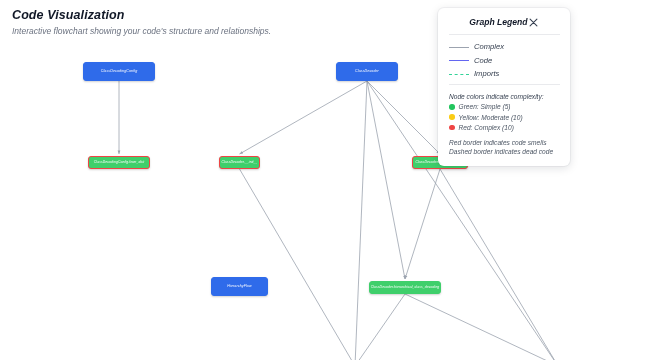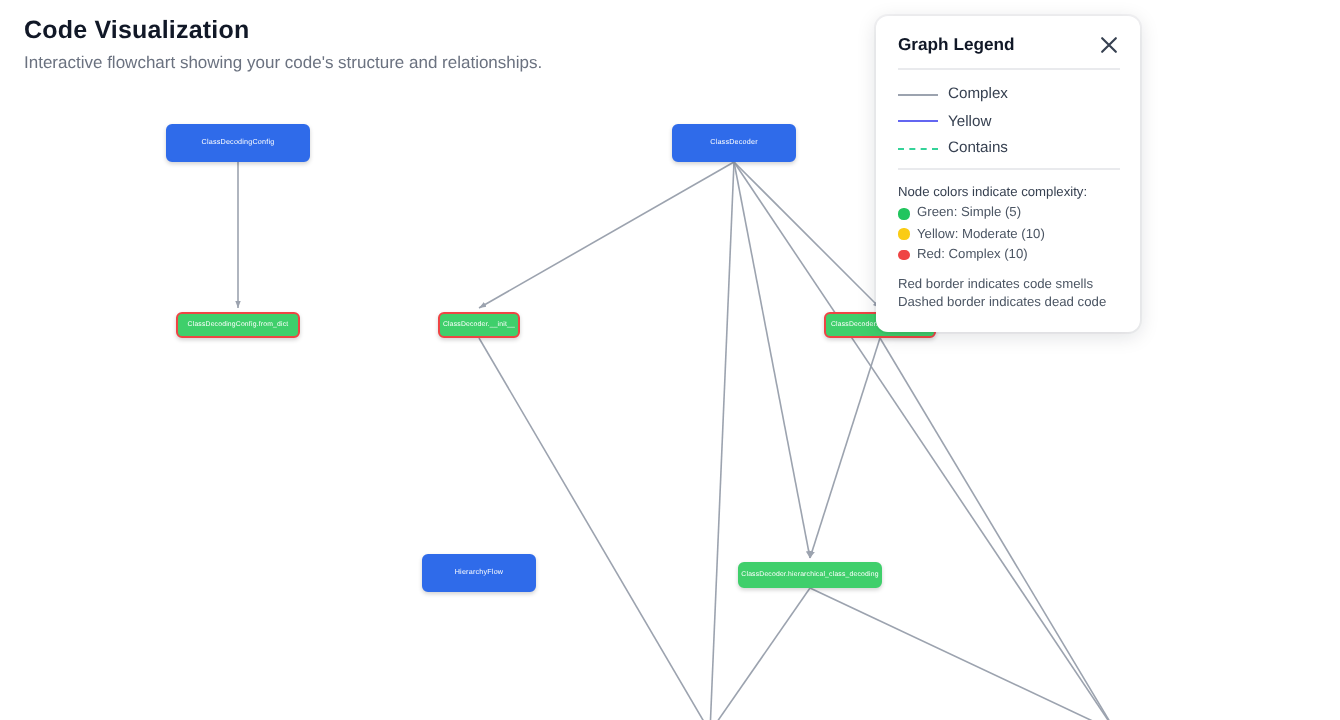--- a/index.html
+++ b/index.html
@@ -3,21 +3,21 @@
 <meta charset="utf-8">
 <style>
   * { box-sizing: border-box; }
   html, body { margin:0; padding:0; }
   body {
     width:670px; height:360px; overflow:hidden;
     background:#ffffff;
     font-family:"Liberation Sans", sans-serif;
     color:#111827;
   }
-  #app { position:relative; width:584px; height:360px; }
+  #app { position:relative; width:584px; height:360px;font-style:italic; }
 
   
   .header { padding:8px 12px 0 12px; }
   .page-title {
     font-size:12.5px; font-weight:bold; color:#111827;
     letter-spacing:.1px; line-height:15px; margin:0 0 3px 0;
   }
   .page-subtitle {
     font-size:8.5px; color:#6b7280; line-height:11px; margin:0;
   }
@@ -62,21 +62,21 @@
   
   .legend {
     position:absolute; right:14px; top:8px;
     width:132px;
     background:#ffffff;
     border-radius:6px;
     box-shadow:0 2px 10px rgba(16,24,40,.13), 0 0 0 1px rgba(16,24,40,.045);
     padding:9px 10px 9px 11px;
   }
   .legend-head {
-    display:flex; align-items:flex-start; justify-content:space-between;
+    display:flex; align-items:flex-start; justify-content:center;
     margin-bottom:3px;
   }
   .legend-title {
     font-size:8.6px; font-weight:bold; color:#111827; line-height:11px;
   }
   .legend-close {
     width:12px; height:12px; border-radius:50%;
     display:flex; align-items:center; justify-content:center;
     color:#374151; flex:0 0 auto; margin-top:-1px;
   }
@@ -172,27 +172,27 @@
         <div class="legend-row">
           <span class="line-sample contains">
             <i></i>
           </span>
           <span class="legend-label">Complex</span>
         </div>
         <div class="legend-row">
           <span class="line-sample calls">
             <i></i>
           </span>
-          <span class="legend-label">Yellow</span>
+          <span class="legend-label">Code</span>
         </div>
         <div class="legend-row">
           <span class="line-sample imports">
             <i></i>
           </span>
-          <span class="legend-label">Contains</span>
+          <span class="legend-label">Imports</span>
         </div>
       </div>
 
     <div class="legend-sep"></div>
 
     <div class="legend-note">
       <div class="hdr">Node colors indicate complexity:</div>
       <div id="legend-complexity">
           <div class="dot-row">
             <span class="dot" style="background: rgb(34, 197, 94);"></span>

